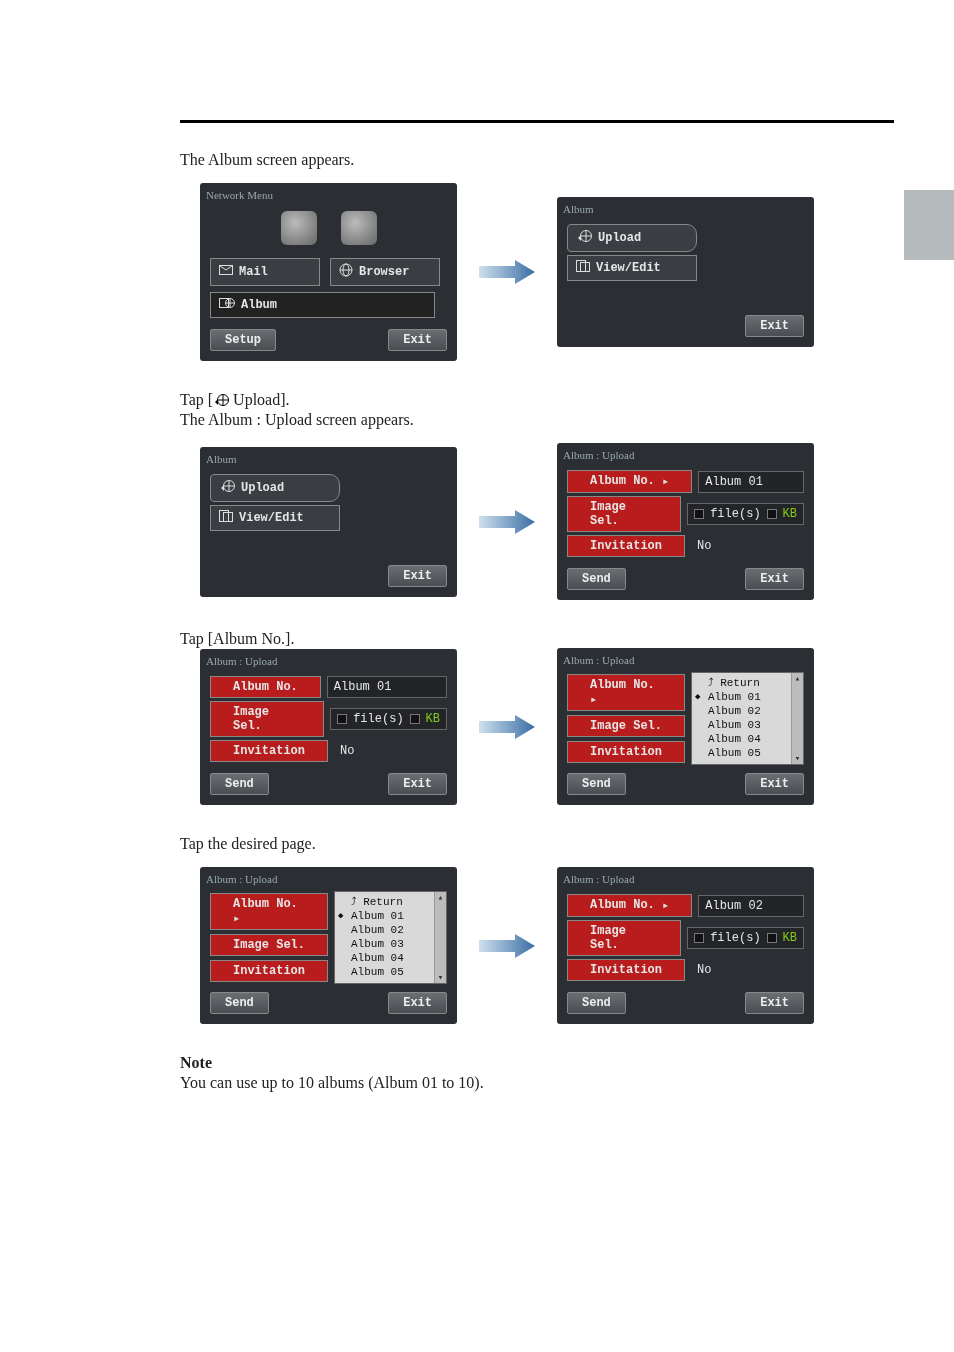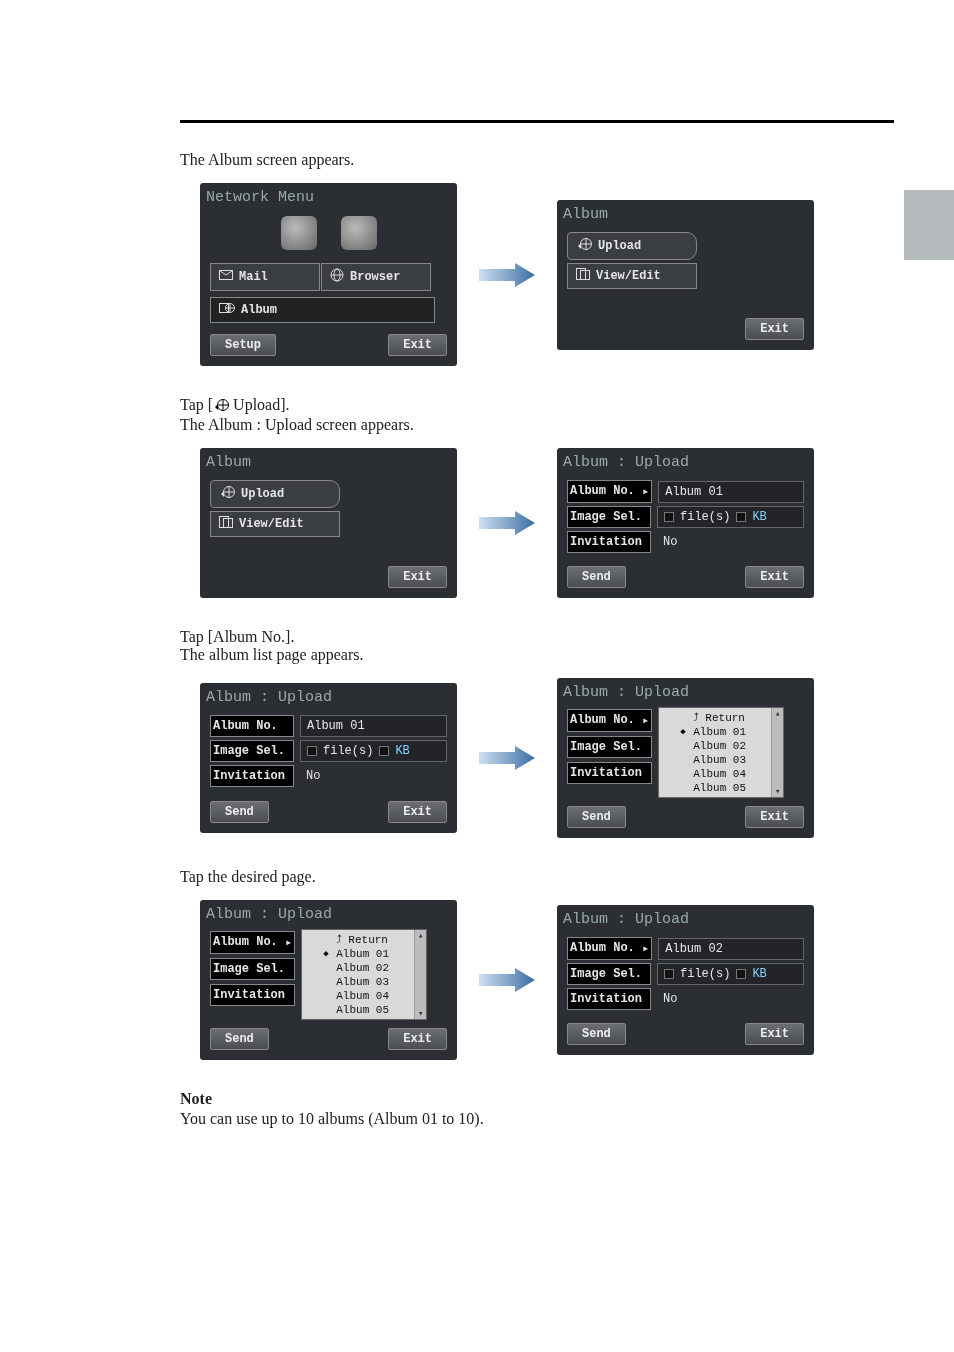--- a/index.html
+++ b/index.html
@@ -45,37 +45,38 @@
     font-family: 'Courier New', monospace;
     font-size: 12px;
     color: #e6e6e6;
     position: relative;
     min-height: 150px;
     display: flex;
     flex-direction: column;
   }
   .shot-title {
     color: #9aa;
-    font-size: 15px;
+    font-size: 11px;
     margin: -4px -4px 6px -4px;
+    font-family: Liberation Serif, serif;
   }
   .shot-body { flex: 1; }
   .bar-btn, .bar-btn-dark, .bar-btn-flat {
     display: flex;
     align-items: center;
     gap: 6px;
     border: 1px solid #888;
     padding: 4px 8px;
     margin: 3px 0;
     background: #3a3d42;
     width: 110px;
     font-weight: bold;
   }
   .bar-btn.wide { width: 225px; }
-  .row2 { display: flex; gap: 1px; }
+  .row2 { display: flex; gap: 10px; }
   .bottom-row {
     display: flex;
     justify-content: space-between;
     margin-top: 8px;
     gap: 24px;
   }
   .btn {
     border: 1px solid #888;
     background: linear-gradient(#6a6d72,#4a4d52);
     padding: 3px 14px;
@@ -87,40 +88,40 @@
   }
   .spacer { flex: 1; }
   .field-row {
     display: flex;
     align-items: center;
     gap: 6px;
     margin: 3px 0;
   }
   .field-btn {
     border: 1px solid #888;
-    background: #000000;
-    padding: 3px 2px;
+    background: #b91c1c;
+    padding: 3px 22px;
     font-weight: bold;
     min-width: 84px;
   }
   .val-box {
     border: 1px solid #666;
     background: #222428;
     padding: 3px 6px;
     flex: 1;
     display: flex;
     align-items: center;
     gap: 6px;
   }
-  .kb-suffix { color: #7dd3fc; }
+  .kb-suffix { color: #84cc16; }
   .dropdown {
     background: #d9d9d9;
     color: #111;
     border: 1px solid #666;
-    padding: 2px 18px;
+    padding: 2px 0;
     width: 126px;
     font-size: 11px;
     position: relative;
   }
   .dropdown .dd-item {
     padding: 1px 8px 1px 16px;
     position: relative;
   }
   .dropdown .dd-item.sel::before {
     content: '◆';
@@ -338,21 +339,20 @@
       </div>
       <div class="bottom-row">
         <div class="btn">Send</div>
         <div class="btn">Exit</div>
       </div>
     </div>
   </div>
 
   <div>
     <div>Tap [Album No.].</div>
-    <div class="step-desc">The album list page appears.</div>
   </div>
 
   <div class="shot-row">
     <div class="shot">
       <div class="shot-title">Album : Upload</div>
       <div class="shot-body">
         <div class="field-row">
           <div class="field-btn">Album No.</div>
           <div class="val-box">Album 01</div>
         </div>

